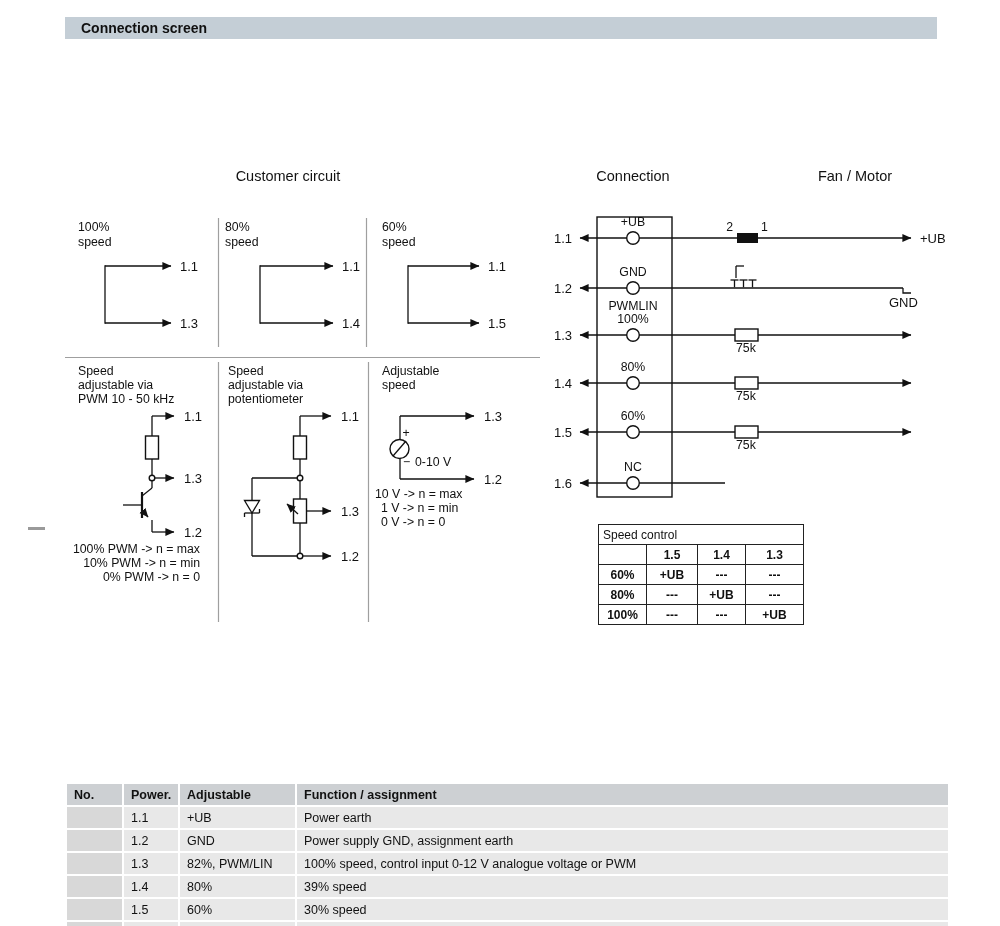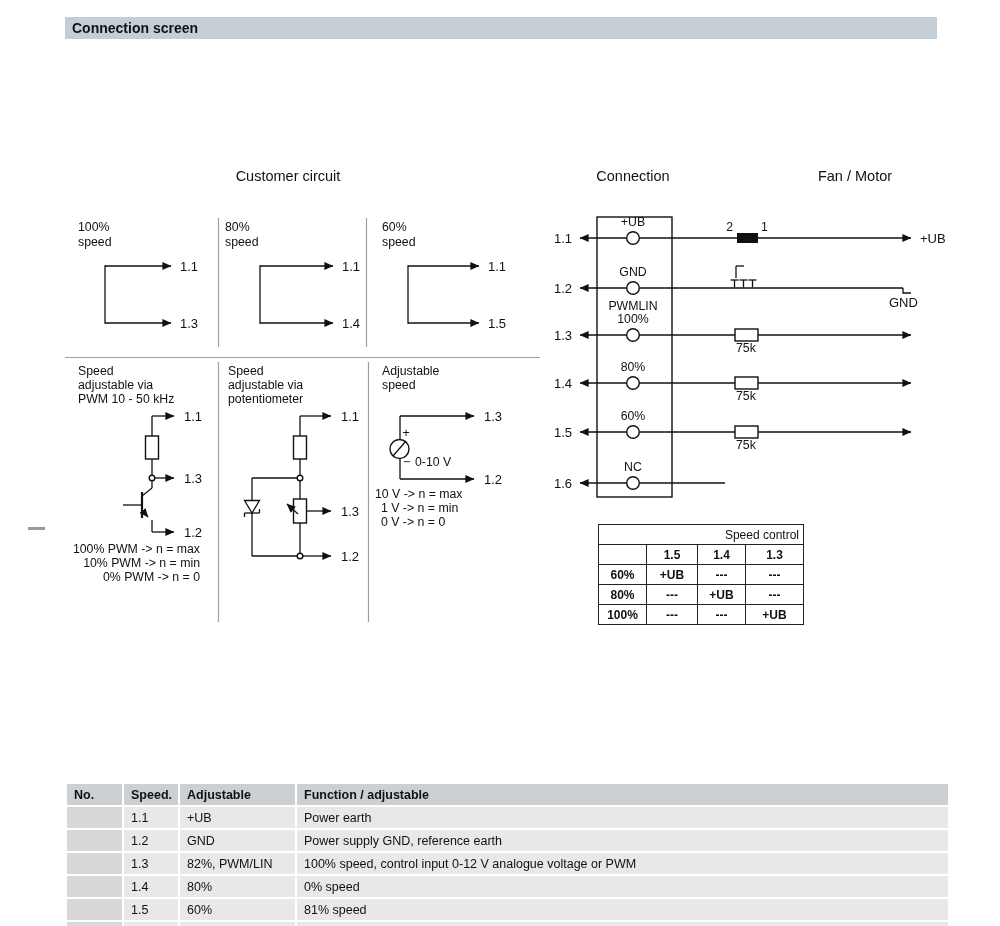--- a/index.html
+++ b/index.html
@@ -2,38 +2,38 @@
 <html><head>
 <meta charset="utf-8">
 <style>
   * { margin:0; padding:0; box-sizing:border-box; }
   html,body { background:#fff; }
   body { width:1000px; height:926px; font-family:"Liberation Sans",sans-serif; color:#111; position:relative; }
   .page { position:relative; width:1000px; height:926px; background:#fff; overflow:hidden; }
 
   .title-bar { position:absolute; left:65px; top:17px; width:872px; height:22px;
                background:#c4ced6; font-weight:bold; font-size:14px; line-height:22px;
-               padding-left:7px; color:#101010; }
+               padding-left:16px; color:#101010; }
 
   .dash { position:absolute; left:28px; top:527px; width:17px; height:3px; background:#9a9a9a; }
 
   svg.diagram { position:absolute; left:0; top:0; }
   svg text { fill:#111; }
   .t12 { font-size:12.3px; }
   .t13 { font-size:13px; }
   .t14 { font-size:14.5px; }
   .w   { stroke:#111; stroke-width:1.3; fill:none; }
   .w2  { stroke:#111; stroke-width:2.2; fill:none; }
   .comp{ stroke:#111; stroke-width:1.4; fill:#fff; }
   .div { stroke:#9f9f9f; stroke-width:1.2; fill:none; }
 
   .speed-table { position:absolute; left:598px; top:524px; border-collapse:collapse;
                  font-size:12px; background:#fff; }
   .speed-table td { border:1px solid #222; height:20px; text-align:center; padding:0 4px; }
-  .speed-table td.title-cell { text-align:right; font-weight:normal; }
+  .speed-table td.title-cell { text-align:left; font-weight:normal; }
   .speed-table td.b { font-weight:bold; }
 
   .pin-table { position:absolute; left:65px; top:782px; width:885px;
                border-collapse:separate; border-spacing:2px; table-layout:fixed;
                font-size:12.5px; }
   .pin-table th, .pin-table td { height:21px; vertical-align:middle; text-align:left;
                padding:0 0 0 7px; overflow:hidden; white-space:nowrap; }
   .pin-table th { background:#cdd0d3; font-weight:bold; }
   .pin-table td { background:#e8e8e8; }
   .pin-table td.no { background:#d8d8d8; }
@@ -300,53 +300,53 @@
   <table class="pin-table">
     <colgroup>
         <col style="width:55px">
         <col style="width:54px">
         <col style="width:115px">
         <col>
       </colgroup>
     <tbody>
         <tr>
       <th>No.</th>
-      <th>Speed.</th>
+      <th>Power.</th>
       <th>Adjustable</th>
-      <th>Function / adjustable</th>
+      <th>Function / assignment</th>
     </tr>
     <tr>
       <td class="no"></td>
       <td>1.1</td>
       <td>+UB</td>
       <td>Power earth</td>
     </tr>
     <tr>
       <td class="no"></td>
       <td>1.2</td>
       <td>GND</td>
-      <td>Power supply GND, reference earth</td>
+      <td>Power supply GND, assignment earth</td>
     </tr>
     <tr>
       <td class="no"></td>
       <td>1.3</td>
       <td>82%, PWM/LIN</td>
       <td>100% speed, control input 0-12 V analogue voltage or PWM</td>
     </tr>
     <tr>
       <td class="no"></td>
       <td>1.4</td>
       <td>80%</td>
-      <td>0% speed</td>
+      <td>39% speed</td>
     </tr>
     <tr>
       <td class="no"></td>
       <td>1.5</td>
       <td>60%</td>
-      <td>81% speed</td>
+      <td>30% speed</td>
     </tr>
     <tr>
       <td class="no"></td>
       <td>1.6</td>
       <td>NC</td>
       <td>Not used / no reference</td>
     </tr>
   </tbody>
     </table>
 

